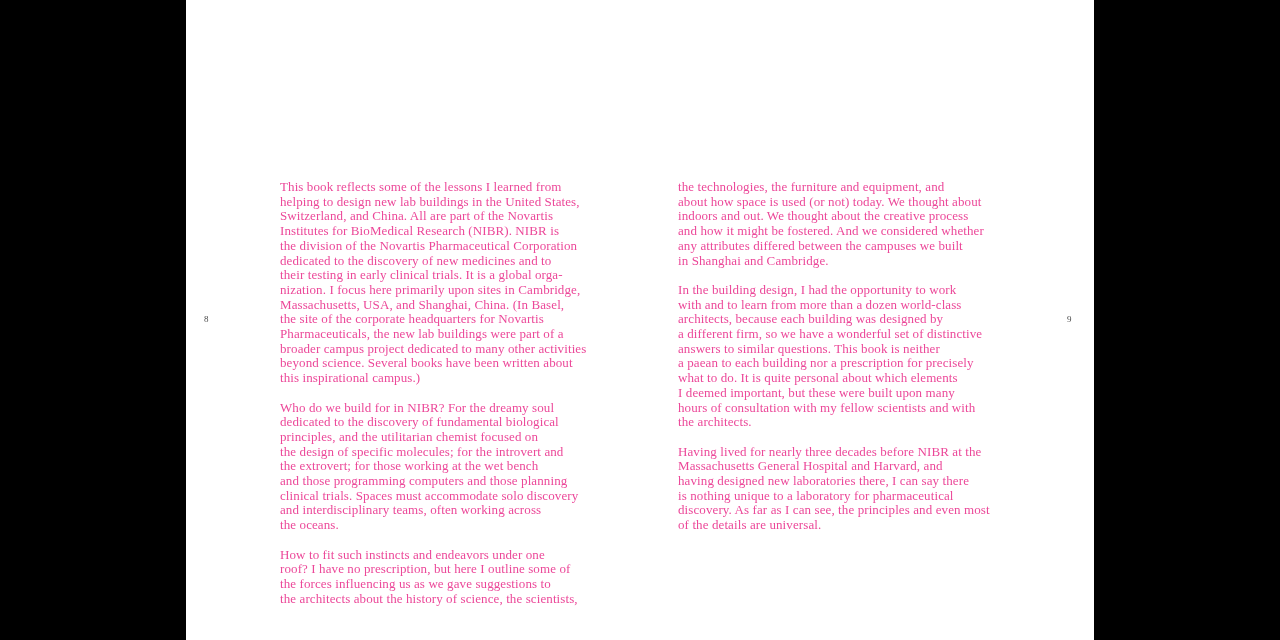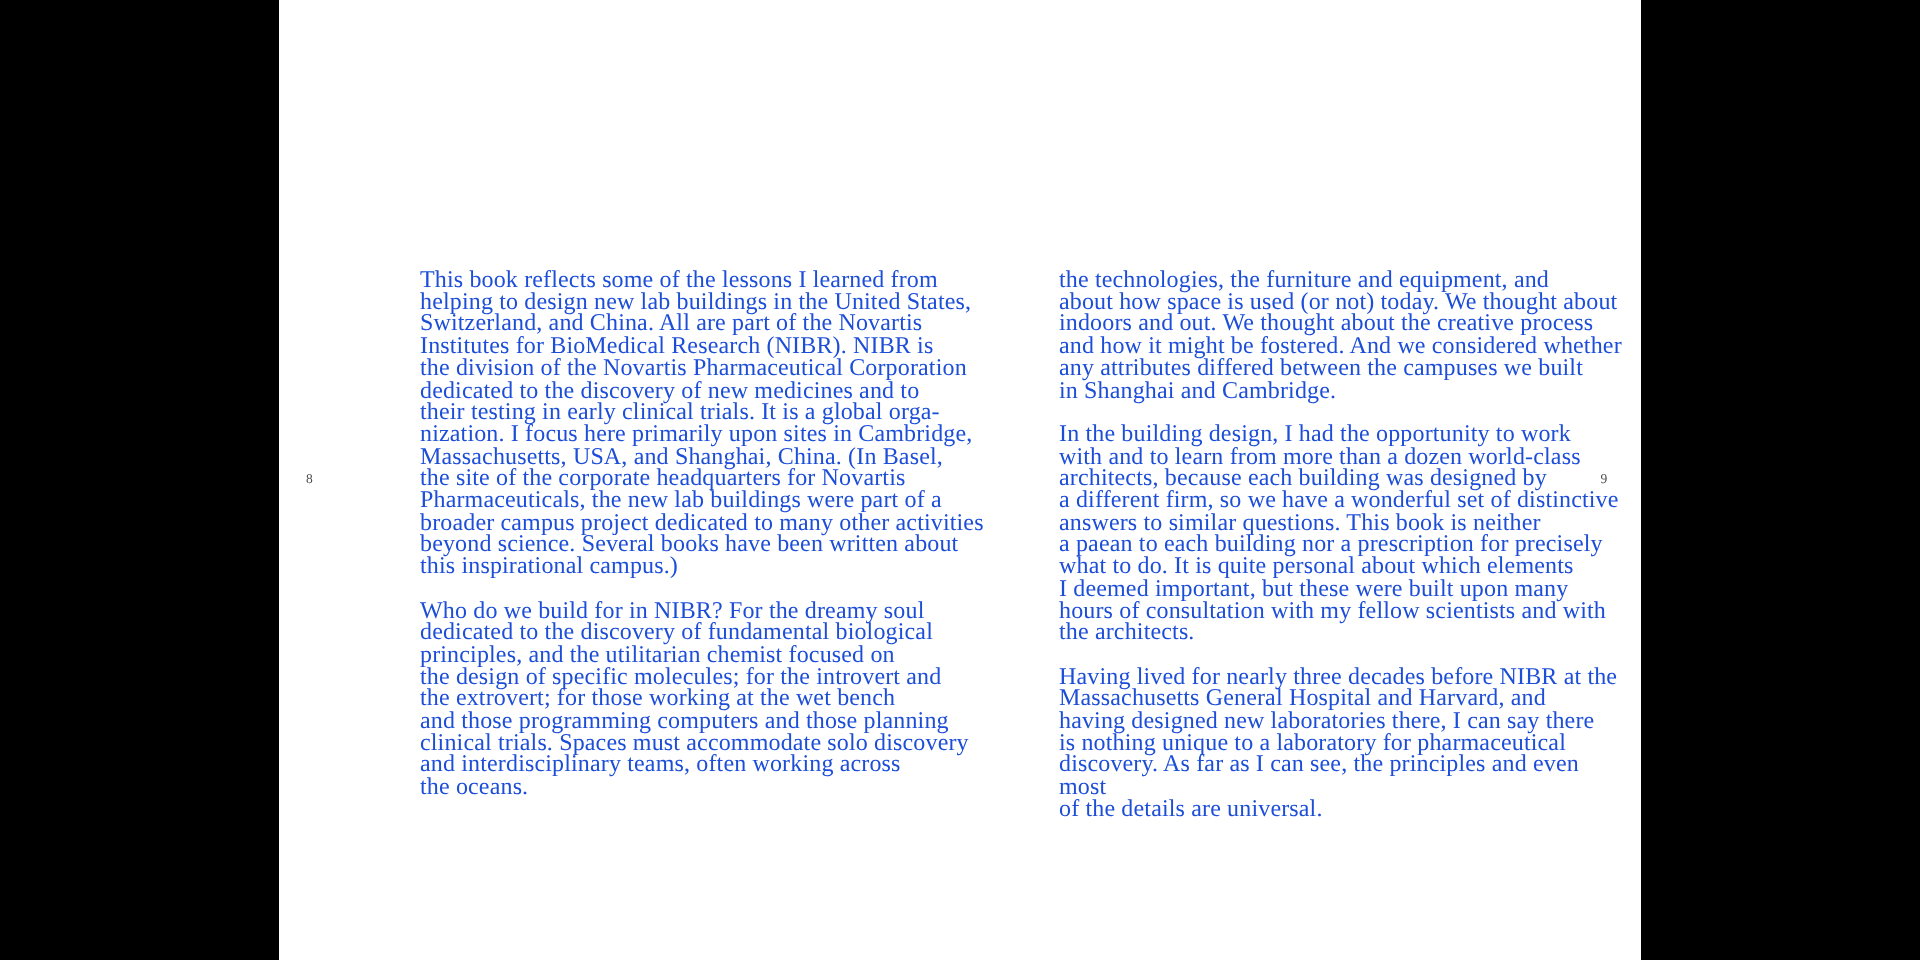--- a/index.html
+++ b/index.html
@@ -30,26 +30,26 @@
     left: 186px;
     top: 0;
     width: 908px;
     height: 640px;
     background: #ffffff;
   }
   .text-column {
     position: absolute;
     top: 180px;
     width: 380px;
-    color: #1d4ed8;
-    font-size: 16px;
+    color: #ec4899;
+    font-size: 13px;
     line-height: 14.7px;
   }
   .text-column.col-left  { left: 94px;  }
-  .text-column.col-right { left: 520px; }
+  .text-column.col-right { left: 492px; }
   .para {
     margin: 0 0 14.7px 0;
     white-space: pre-line;
     letter-spacing: 0.1px;
   }
   .folio {
     position: absolute;
     top: 313px;
     font-size: 9px;
     line-height: 12px;
@@ -87,20 +87,24 @@
 this inspirational campus.)</p>
       <p class="para">Who do we build for in NIBR? For the dreamy soul
 dedicated to the discovery of fundamental biological
 principles, and the utilitarian chemist focused on
 the design of specific molecules; for the introvert and
 the extrovert; for those working at the wet bench
 and those programming computers and those planning
 clinical trials. Spaces must accommodate solo discovery
 and interdisciplinary teams, often working across
 the oceans.</p>
+      <p class="para">How to fit such instincts and endeavors under one
+roof? I have no prescription, but here I outline some of
+the forces influencing us as we gave suggestions to
+the architects about the history of science, the scientists,</p>
     </div>
 
     <div class="text-column col-right">
       <p class="para">the technologies, the furniture and equipment, and
 about how space is used (or not) today. We thought about
 indoors and out. We thought about the creative process
 and how it might be fostered. And we considered whether
 any attributes differed between the campuses we built
 in Shanghai and Cambridge.</p>
       <p class="para">In the building design, I had the opportunity to work

